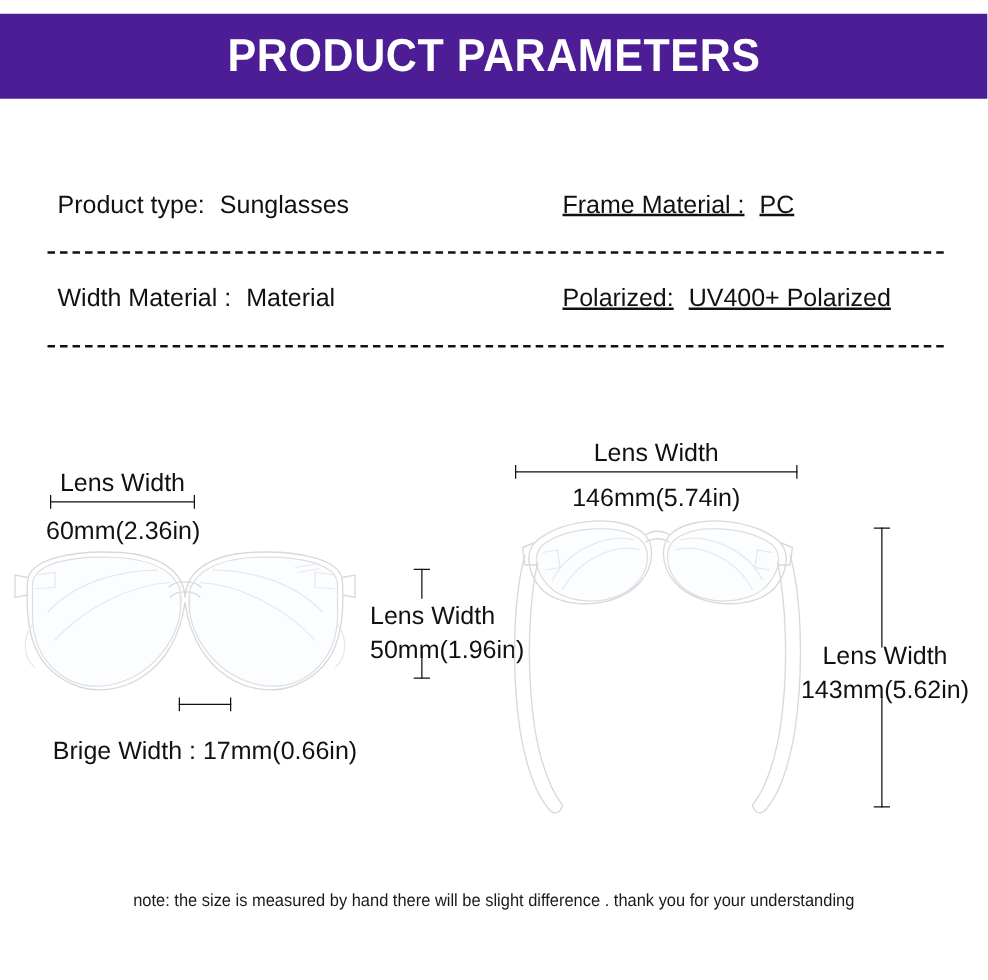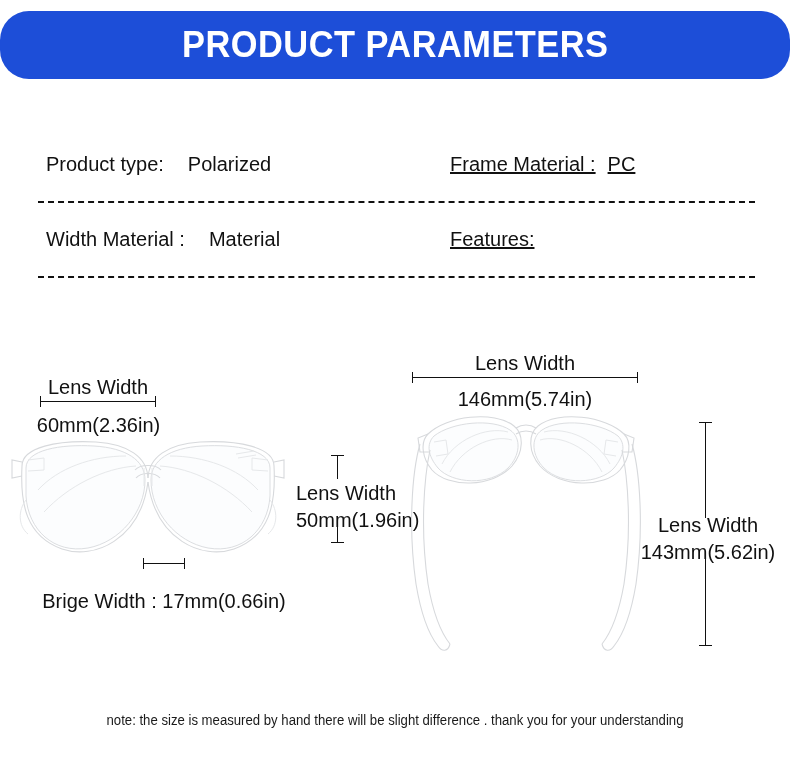--- a/index.html
+++ b/index.html
@@ -16,25 +16,24 @@
     overflow: hidden;
   }
 
   
   .header-banner {
     position: absolute;
     left: 0;
     top: 11px;
     width: 790px;
     height: 68px;
-    background: #1d4ed8;
+    background: #4c1d95;
     display: flex;
     align-items: center;
     justify-content: center;
-    border-radius: 29px;
   }
   .header-title {
     color: #ffffff;
     font-size: 37px;
     font-weight: bold;
     letter-spacing: 0.5px;
     transform: scaleX(0.93);
     white-space: nowrap;
   }
 
@@ -51,21 +50,21 @@
     border-bottom: 2px dashed #111111;
     height: 75px;
     box-sizing: border-box;
   }
   .spec-cell {
     display: flex;
     align-items: center;
     font-size: 20px;
     white-space: nowrap;
   }
-  .spec-cell.left-col { width: 398px; padding-left: 8px; gap: 12px; }
+  .spec-cell.left-col { width: 398px; padding-left: 8px; }
   .spec-cell.right-col { flex: 1; padding-left: 6px; text-decoration: underline; }
   .spec-key { }
   .spec-val { margin-left: 12px; }
 
   
   .diagram-area {
     position: absolute;
     left: 0;
     top: 330px;
     width: 790px;
@@ -147,35 +146,36 @@
 
 <div class="header-banner">
   <div class="header-title">PRODUCT PARAMETERS</div>
 </div>
 
 <div class="spec-table">
 
   <div class="spec-row">
     <div class="spec-cell left-col">
       <span class="spec-key">Product type:</span>
-      <span class="spec-val">Polarized</span>
+      <span class="spec-val">Sunglasses</span>
     </div>
     <div class="spec-cell right-col">
       <span class="spec-key">Frame Material :</span>
       <span class="spec-val">PC</span>
     </div>
   </div>
 
   <div class="spec-row">
     <div class="spec-cell left-col">
       <span class="spec-key">Width Material :</span>
       <span class="spec-val">Material</span>
     </div>
     <div class="spec-cell right-col">
-      <span class="spec-key">Features:</span>
+      <span class="spec-key">Polarized:</span>
+      <span class="spec-val">UV400+ Polarized</span>
     </div>
   </div>
 
 </div>
 
 <div class="diagram-area">
 
   <div class="dim-label" style="left:40px; top:44px; width:116px;">Lens Width</div>
   <div class="dim-bar-h" style="left:40px; top:66px; width:116px;">
     <span class="cap left"></span>

